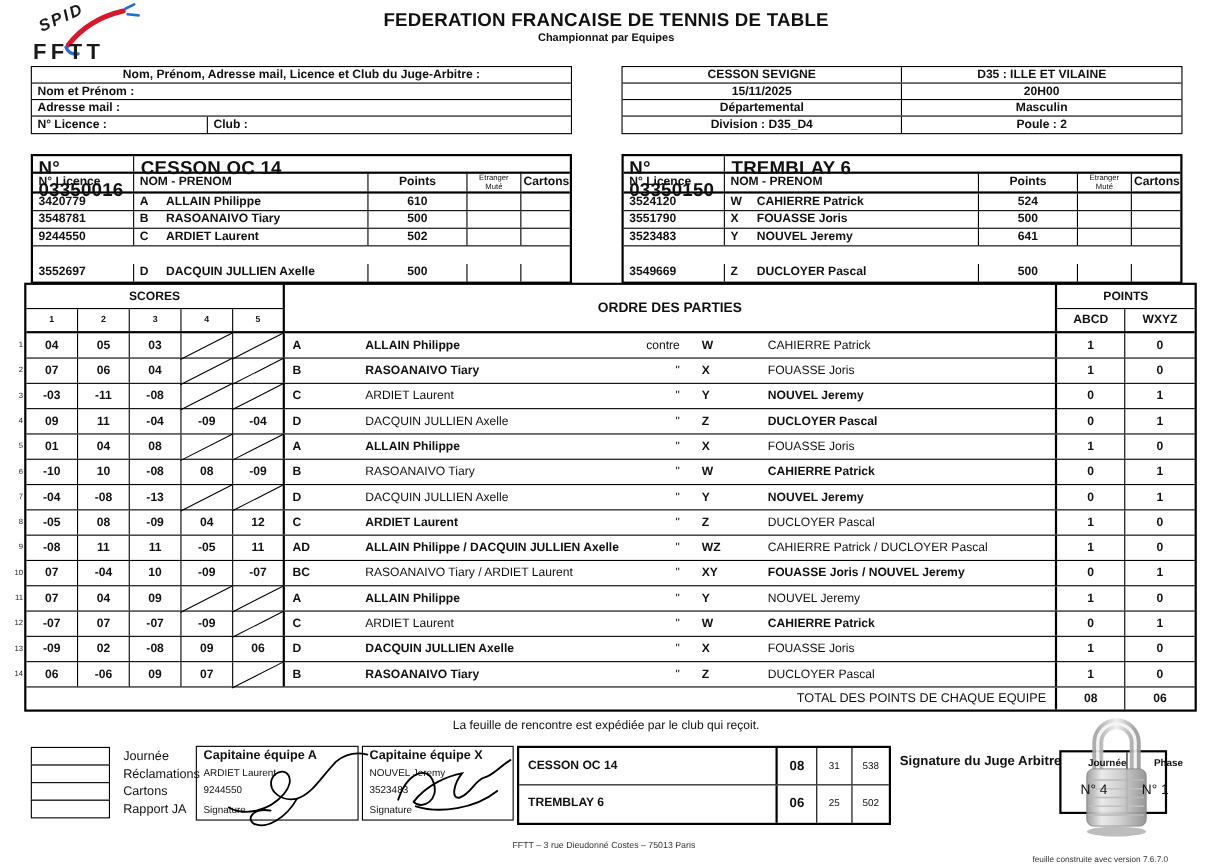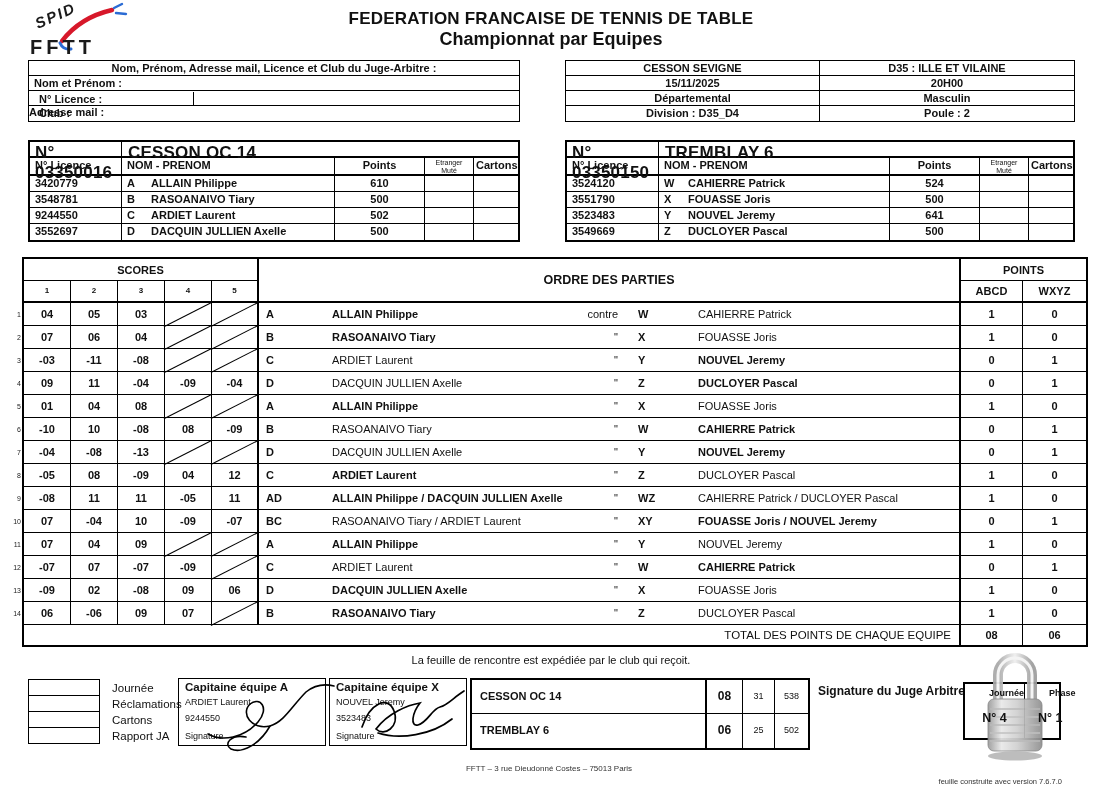--- a/index.html
+++ b/index.html
@@ -5,21 +5,21 @@
   * { box-sizing: border-box; margin: 0; padding: 0; }
   body { background:#fff; }
   .page { position:relative; width:1102px; height:785px; background:#fff;
           font-family:"Liberation Sans", sans-serif; color:#111; overflow:hidden; }
   .b { font-weight:bold; }
 
   
   .logo { position:absolute; left:22px; top:2px; }
   .titlebox { position:absolute; left:0; right:0; top:9px; text-align:center; }
   .title { font-size:17px; font-weight:bold; letter-spacing:.2px; }
-  .subtitle { font-size:18px; font-weight:bold; }
+  .subtitle { font-size:10px; font-weight:bold; }
 
   
   .jabox { position:absolute; left:28px; top:60px; width:492px; border:1px solid #000; font-size:11px; }
   .jabox .hdr { border-bottom:1px solid #000; font-weight:bold; text-align:center; padding:1px 0; height:15px; }
   .jabox .jrow { border-bottom:1px solid #000; font-weight:bold; padding:1px 5px; height:15px; }
   .jabox .jrow:last-child { border-bottom:none; display:flex; padding:0; }
   .jabox .jcell1 { width:160px; border-right:1px solid #000; padding:1px 5px; }
   .jabox .jcell2 { flex:1; padding:1px 5px; }
 
   
@@ -29,21 +29,21 @@
   .infobox .icell { width:50%; text-align:center; font-weight:bold; padding-top:1px; }
   .infobox .icell:first-child { border-right:1px solid #000; }
 
   
   .team { position:absolute; top:140px; border:2px solid #000; font-size:11px; }
   .team.tleft { left:28px; width:492px; }
   .team.tright { left:565px; width:510px; }
   .team .trow { display:flex; border-bottom:1px solid #000; height:16px; }
   .team .trow.title { border-bottom:2px solid #000; }
   .team .trow.thead { border-bottom:2px solid #000; height:18px; }
-  .team .trow:last-child { border-bottom:none; }
+  .team .trow:last-child { border-bottom:none;margin-top:16px; }
   .team .c1 { width:92px; border-right:1px solid #000; padding:1px 5px; }
   .team .cn { flex:1; border-right:1px solid #000; padding:1px 5px; }
   .team .cname { flex:1; padding:1px 6px; }
   .team .cp { width:90px; border-right:1px solid #000; text-align:center; padding:1px 2px; }
   .team .ce { width:49px; border-right:1px solid #000; text-align:center; font-size:7px; line-height:7.5px; padding-top:1px; }
   .team .cc { width:44px; text-align:center; padding:1px 2px; }
   .team .ltr { display:inline-block; width:24px; font-weight:bold; }
 
   
   .match { position:absolute; left:22px; top:257px; width:1066px; border:2px solid #000; font-size:11px; }
@@ -103,21 +103,21 @@
   .rrow .rpts { width:36px; font-weight:bold; font-size:12px; text-align:center; line-height:33px; border-right:1px solid #000; }
   .rrow .rn1 { width:32px; font-size:9px; text-align:center; line-height:33px; border-right:1px solid #000; }
   .rrow .rn2 { width:33px; font-size:9px; text-align:center; line-height:33px; }
 
   .judge-sig { position:absolute; left:818px; top:684px; font-weight:bold; font-size:12px; }
 
   .jpbox { position:absolute; left:963px; top:682px; width:98px; height:58px; border:2px solid #000; display:flex; }
   .jpcol { flex:1; text-align:center; position:relative; }
   .jpcol:first-child { border-right:1px solid #000; }
   .jpcol .h { font-weight:bold; font-size:9px; margin-top:4px; position:relative; z-index:4;padding-left:24px; }
-  .jpcol .v { font-weight:bold; font-size:12.5px; margin-top:13px; position:relative; z-index:4; }
+  .jpcol .v { font-weight:normal; font-size:12.5px; margin-top:13px; position:relative; z-index:4; }
   .padlock { position:absolute; left:986px; top:647px; z-index:3; }
 
   .footer-center { position:absolute; left:16px; width:1066px; top:764px; text-align:center; font-size:8px; color:#333; }
   .footer-right { position:absolute; right:40px; top:752px; text-align:right; font-size:7.5px; color:#333; line-height:11px;margin-top:24px; }
 </style>
 </head>
 <body>
 
 <div class="page">
 
@@ -132,25 +132,25 @@
   </div>
 
   <div class="titlebox">
     <div class="title">FEDERATION FRANCAISE DE TENNIS DE TABLE</div>
     <div class="subtitle">Championnat par Equipes</div>
   </div>
 
   <div class="jabox">
     <div class="hdr">Nom, Prénom, Adresse mail, Licence et Club du Juge-Arbitre :</div>
     <div class="jrow">Nom et Prénom :</div>
+    <div class="jrow">Adresse mail  :</div>
     <div class="jrow">
       <div class="jcell1">N° Licence    :</div>
       <div class="jcell2">Club :</div>
     </div>
-    <div class="jrow">Adresse mail  :</div>
   </div>
 
   <div class="infobox">
     <div class="irow">
       <div class="icell">CESSON SEVIGNE</div>
       <div class="icell">D35 : ILLE ET VILAINE</div>
     </div>
     <div class="irow">
       <div class="icell">15/11/2025</div>
       <div class="icell">20H00</div>

